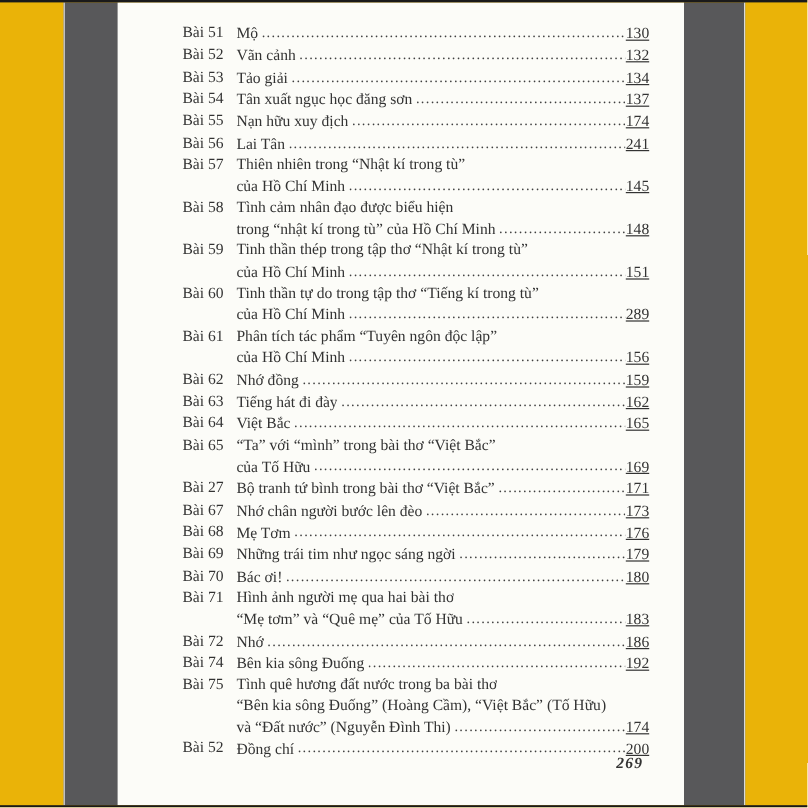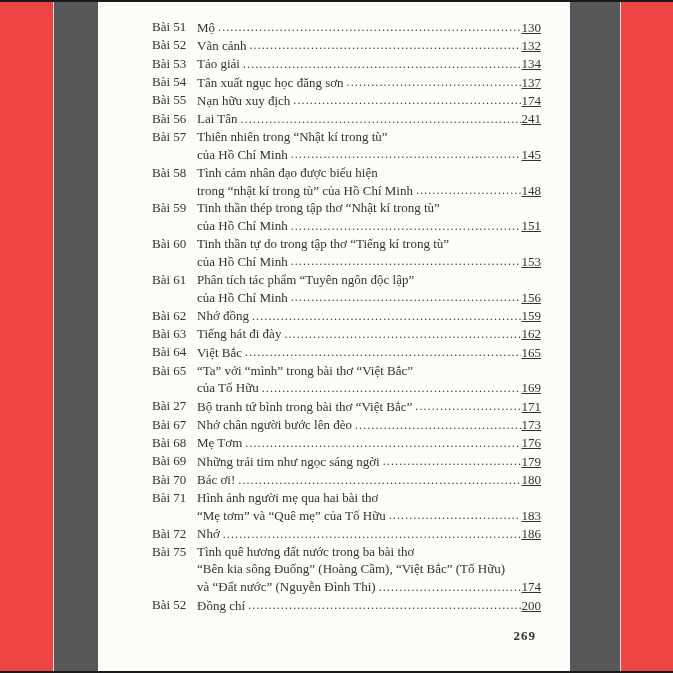--- a/index.html
+++ b/index.html
@@ -1,44 +1,44 @@
 <!DOCTYPE html>
 <html><head>
 <meta charset="utf-8">
 <style>
   html,body{margin:0;padding:0;background:#fff;}
   .canvas{
-    position:relative;width:673px;height:673px;background:#ef4444;overflow:hidden;
+    position:relative;width:673px;height:673px;background:#eab308;overflow:hidden;
     font-family:"Liberation Serif","DejaVu Serif",serif;color:#333333;
   }
   .hline{position:absolute;left:0;width:673px;height:2px;background:#1a1a1a;z-index:5;}
   .hline.top{top:0;}
   .hline.bot{bottom:0;}
   .vbar{position:absolute;top:2px;height:669px;background:#58585a;}
   .vbar.left{left:53px;width:45px;border-left:1px solid #d9d9d9;}
   .vbar.right{left:570px;width:50px;border-right:1px solid #d9d9d9;}
   .page{position:absolute;left:98px;top:2px;width:472px;height:669px;background:#fcfcf8;}
   .toc{position:absolute;left:152px;top:18px;width:389px;font-size:13px;line-height:17.35px;}
   .entry{display:flex;}
   .elabel{width:45px;flex:none;white-space:nowrap;}
   .elines{flex:1;min-width:0;display:block;}
-  .line{display:flex;align-items:center;}
+  .line{display:flex;align-items:flex-end;}
   .t{white-space:nowrap;overflow:hidden;}
   .leader{
     flex:1;min-width:6px;overflow:hidden;white-space:nowrap;
     margin:0 1px 0 3px;color:#3f3f3f;
   }
   .leader::after{
     content:"..........................................................................................................................................................................................................................";
     letter-spacing:1.1px;font-size:12px;
   }
   .pg{flex:none;white-space:nowrap;text-decoration:underline;}
   .footer{
     position:absolute;left:152px;top:628px;width:384px;text-align:right;
-    font-weight:bold;font-size:13px;letter-spacing:1px;
+    font-weight:bold;font-size:13px;letter-spacing:1px;font-style:italic;
   }
 </style>
 </head>
 <body>
 
 <div class="canvas">
   <div class="hline top"></div>
   <div class="vbar left"></div>
   <div class="vbar right"></div>
   <div class="page"></div>
@@ -153,21 +153,21 @@
 
   <div class="entry">
     <span class="elabel">Bài 60</span>
     <span class="elines">
           <div class="line">
             <span class="t">Tinh thần tự do trong tập thơ “Tiếng kí trong tù”</span>
           </div>
           <div class="line">
             <span class="t">của Hồ Chí Minh</span>
             <span class="leader"></span>
-            <span class="pg">153</span>
+            <span class="pg">289</span>
           </div>
         </span>
   </div>
 
   <div class="entry">
     <span class="elabel">Bài 61</span>
     <span class="elines">
           <div class="line">
             <span class="t">Phân tích tác phẩm “Tuyên ngôn độc lập”</span>
           </div>
@@ -300,20 +300,30 @@
     <span class="elines">
           <div class="line">
             <span class="t">Nhớ</span>
             <span class="leader"></span>
             <span class="pg">186</span>
           </div>
         </span>
   </div>
 
 
+  <div class="entry">
+    <span class="elabel">Bài 74</span>
+    <span class="elines">
+          <div class="line">
+            <span class="t">Bên kia sông Đuống</span>
+            <span class="leader"></span>
+            <span class="pg">192</span>
+          </div>
+        </span>
+  </div>
 
   <div class="entry">
     <span class="elabel">Bài 75</span>
     <span class="elines">
           <div class="line">
             <span class="t">Tình quê hương đất nước trong ba bài thơ</span>
           </div>
           <div class="line">
             <span class="t">“Bên kia sông Đuống” (Hoàng Cầm), “Việt Bắc” (Tố Hữu)</span>
           </div>

